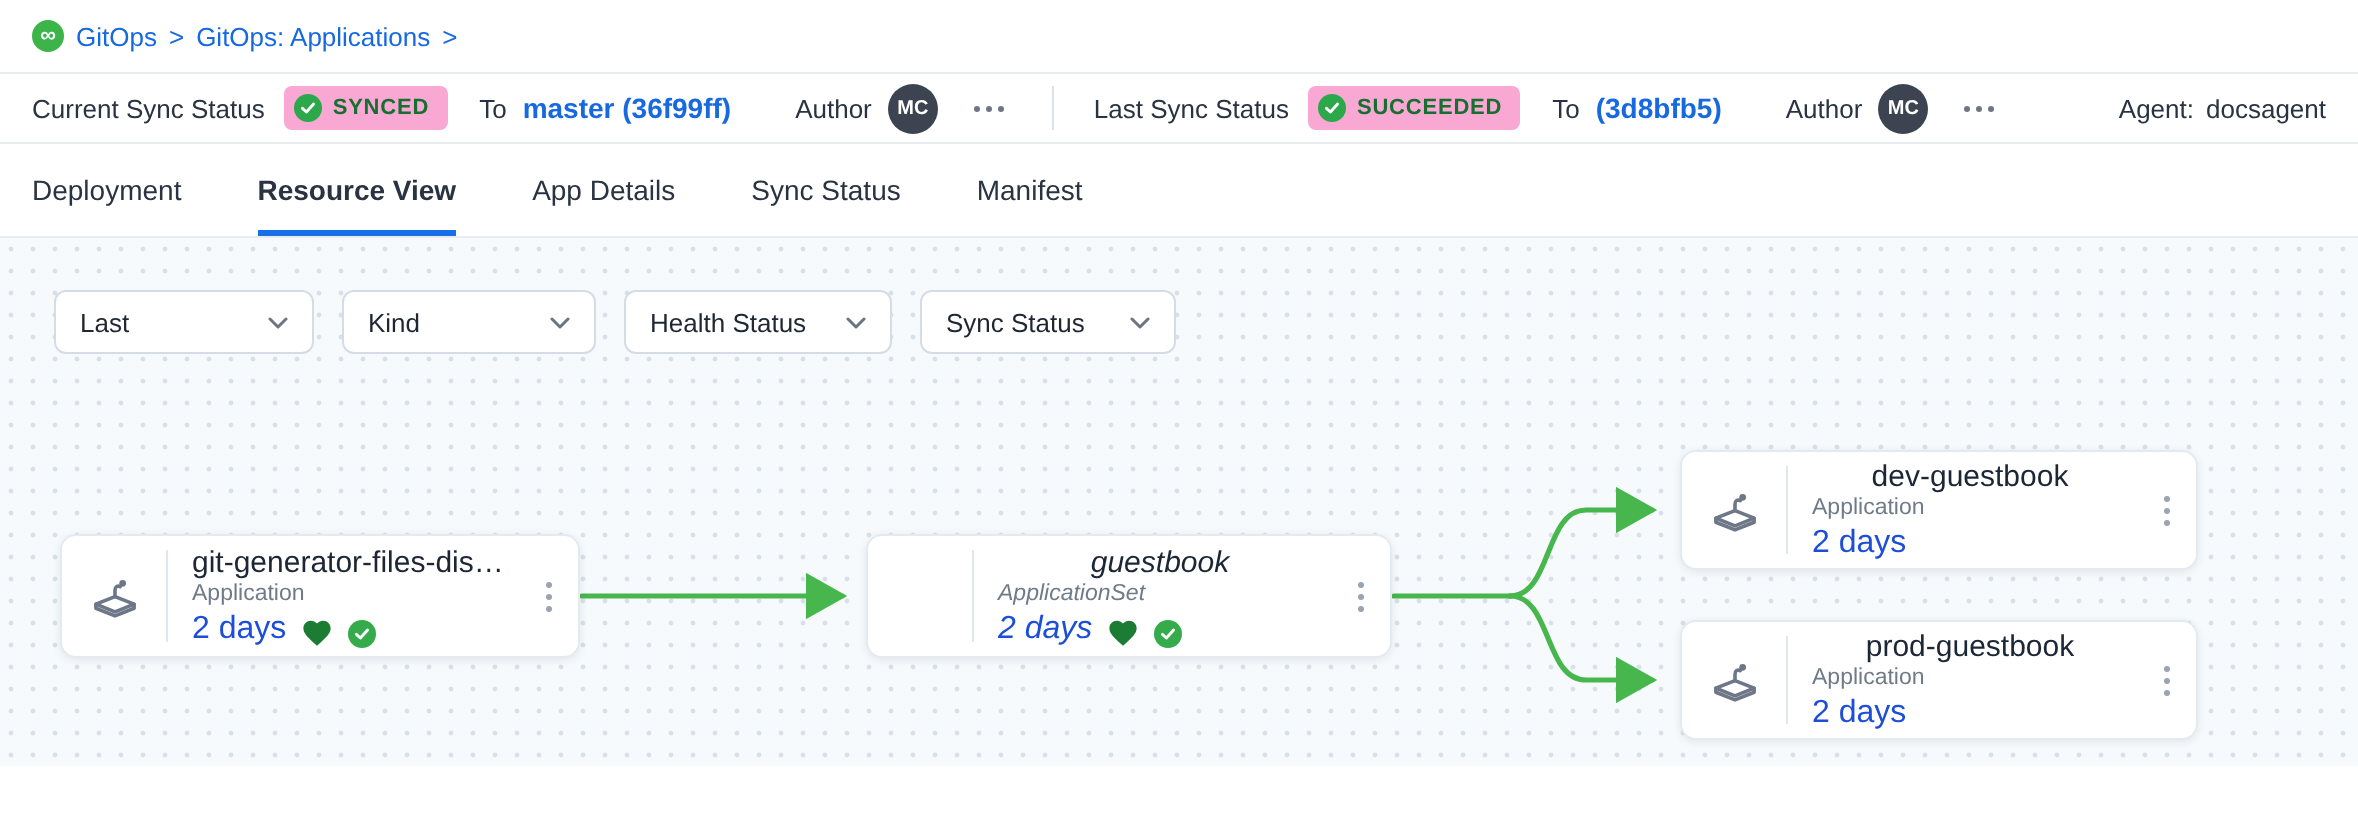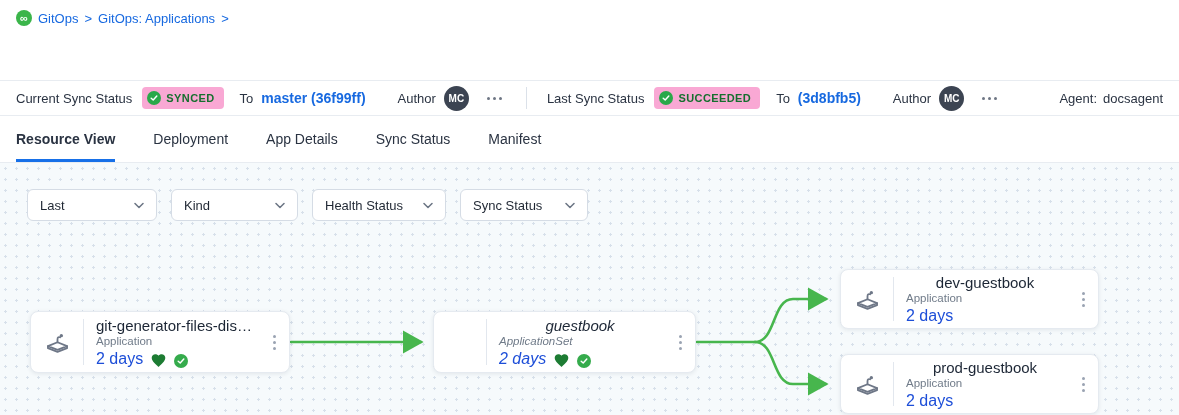--- a/index.html
+++ b/index.html
@@ -11,21 +11,21 @@
   .header { padding:10px 16px 10px 16px; background:#fff; }
   .breadcrumb { display:flex; align-items:center; gap:6px; font-size:13px; }
   .crumb-logo { width:16px; height:16px; border-radius:50%; background:#3bb54a; color:#fff;
     display:flex; align-items:center; justify-content:center; font-size:11px; font-weight:bold; line-height:1; }
   .crumb-link { color:#1769e0; text-decoration:none; cursor:pointer; }
   .crumb-sep { color:#1769e0; }
   .page-title { margin-top:7px; font-size:20px; font-weight:700; color:#1b2430; letter-spacing:.2px; }
 
   
   .status-bar { height:36px; display:flex; align-items:center; padding:0 16px; background:#fff;
-    border-top:1px solid #e8ecf1; border-bottom:1px solid #e8ecf1; font-size:13px; color:#2a3342;margin-top:44px; }
+    border-top:1px solid #e8ecf1; border-bottom:1px solid #e8ecf1; font-size:13px; color:#2a3342; }
   .sb-label { white-space:nowrap; }
   .badge { display:inline-flex; align-items:center; gap:5px; background:#f9a8d4; color:#156f2e;
     font-size:11px; font-weight:700; letter-spacing:.4px; padding:4px 9px 4px 5px; border-radius:4px; margin-left:10px; }
   .badge-circle { width:14px; height:14px; border-radius:50%; background:#2aa84a; display:flex; align-items:center; justify-content:center; }
   .to-label { margin-left:16px; }
   .revision { margin-left:8px; color:#1769e0; font-weight:700; font-size:14px; cursor:pointer; white-space:nowrap; }
   .author-label { margin-left:32px; }
   .avatar { width:25px; height:25px; border-radius:50%; background:#3c4452; color:#fff; font-size:10px; font-weight:700;
     display:flex; align-items:center; justify-content:center; margin-left:8px; }
   .ellipsis { display:inline-flex; gap:3px; margin-left:14px; cursor:pointer; padding:4px; }
@@ -119,22 +119,22 @@
         <i></i>
       </span>
 
     <span class="agent-group">
       <span>Agent:</span>
       <span>docsagent</span>
     </span>
   </div>
 
   <div class="tabs">
+    <div class="tab">Deployment</div>
     <div class="tab active">Resource View</div>
-    <div class="tab">Deployment</div>
     <div class="tab">App Details</div>
     <div class="tab">Sync Status</div>
     <div class="tab">Manifest</div>
   </div>
 
   <div class="graph">
 
     <svg class="edges" width="1179" height="264" viewBox="0 0 1179 264">
       <defs>
         <marker id="arrow" markerWidth="9" markerHeight="9" refX="7" refY="4.5" orient="auto">

